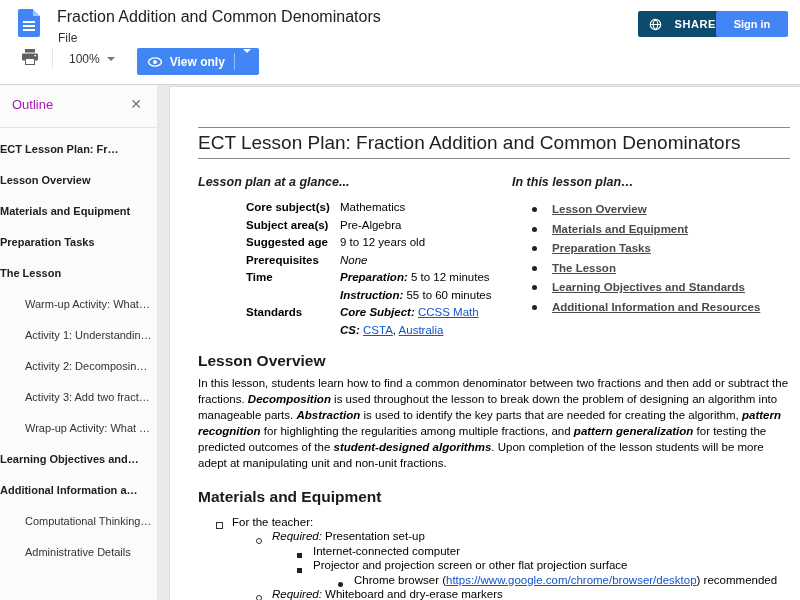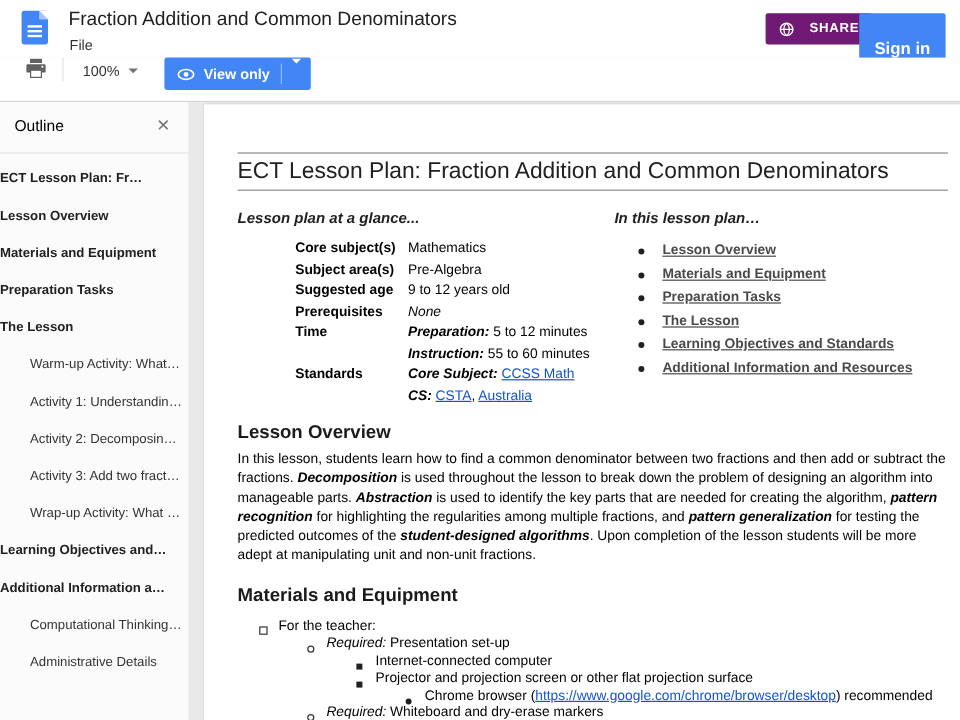--- a/index.html
+++ b/index.html
@@ -5,44 +5,44 @@
   html,body{margin:0;padding:0;width:800px;height:600px;overflow:hidden;background:#fff;
     font-family:"Liberation Sans", sans-serif;}
   
   .topbar{position:absolute;top:0;left:0;width:800px;height:48px;background:#fff;border-bottom:1px solid #ededed;}
   .docs-icon{position:absolute;left:18px;top:9px;width:22px;height:28px;background:#4285f4;border-radius:2px;cursor:pointer;}
   .docs-icon .fold{position:absolute;right:0;top:0;width:0;height:0;border-left:7px solid #a6c6fb;border-top:7px solid #fff;}
   .docs-icon .ln{position:absolute;left:5px;width:12px;height:2px;background:#fff;}
   .doc-title{position:absolute;left:57px;top:8px;font-size:16px;color:#212121;white-space:nowrap;}
   .menubar{position:absolute;left:51px;top:29px;display:flex;flex-direction:column;}
   .menu-item{font-size:12px;color:#333;padding:2px 7px;cursor:pointer;}
-  .share-btn{position:absolute;right:73px;top:11px;height:26px;background:#701a75;border-radius:2px;
+  .share-btn{position:absolute;right:73px;top:11px;height:26px;background:#0c4a6e;border-radius:2px;
     display:flex;align-items:center;gap:12px;padding:0 11px;cursor:pointer;}
   .share-btn span{color:#fff;font-weight:bold;font-size:11px;letter-spacing:.6px;}
   .signin-btn{position:absolute;right:12px;top:11px;height:26px;min-width:52px;background:#4285f4;border-radius:2px;
-    color:#fff;font-weight:bold;font-size:14px;display:flex;align-items:center;justify-content:center;padding:16px 10px;cursor:pointer;}
+    color:#fff;font-weight:bold;font-size:11px;display:flex;align-items:center;justify-content:center;padding:0 10px;cursor:pointer;}
   
   .toolbar{position:absolute;top:48px;left:0;width:800px;height:36px;background:#fff;border-bottom:1px solid #d5d5d5;
     display:flex;align-items:flex-start;}
   .print-btn{margin-left:20px;cursor:pointer;display:flex;align-items:center;}
   .tb-sep{width:1px;height:20px;background:#e5e5e5;margin:0 10px 0 12px;}
   .zoom-ctl{display:flex;align-items:center;gap:7px;font-size:12px;color:#333;padding:4px 6px;cursor:pointer;}
   .caret{width:0;height:0;border-left:4px solid transparent;border-right:4px solid transparent;border-top:4px solid #757575;}
   .viewonly-btn{margin-left:16px;height:27px;background:#4285f4;border-radius:2px;display:flex;align-items:center;cursor:pointer;}
   .viewonly-main{display:flex;align-items:center;gap:7px;padding:0 9px 0 10px;}
   .viewonly-main span{color:#fff;font-weight:bold;font-size:12px;}
   .viewonly-sep{width:1px;height:17px;background:rgba(255,255,255,.45);}
   .viewonly-caret{padding:0 8px;}
   .viewonly-caret .caret{border-top-color:#fff;}
   
   .canvas{position:absolute;top:85px;left:0;width:800px;bottom:0;background:#e9e9e9;}
   
   .sidebar{position:absolute;left:0;top:85px;width:157px;bottom:0;background:#fbfbfb;}
   .outline-head{position:relative;height:42px;border-bottom:1px solid #e3e3e3;}
-  .outline-title{position:absolute;left:12px;top:12px;font-size:13px;color:#000000;}
+  .outline-title{position:absolute;left:12px;top:12px;font-size:13px;color:#a21caf;}
   .outline-close{position:absolute;right:13px;top:9px;font-size:14px;color:#757575;cursor:pointer;padding:2px;}
   .outline-list{padding-top:6px;}
   .o-item{padding:9px 6px 9px 0;font-size:11px;line-height:13px;color:#333;white-space:nowrap;overflow:hidden;cursor:pointer;}
   .o-item.ob{font-weight:bold;color:#212121;}
   .o-item.lvl1{padding-left:25px;}
   
   .page{position:absolute;left:170px;top:87px;width:640px;height:520px;background:#fff;box-shadow:0 0 0 1px rgba(0,0,0,.05);overflow:hidden;}
   .doc{padding:40px 20px 0 28px;color:#000;}
   .rule{border:none;border-top:1px solid #8a8a8a;margin:0;}
   .doc-h1{font-size:19px;line-height:22px;font-weight:400;color:#212121;padding:4px 0;white-space:nowrap;}

